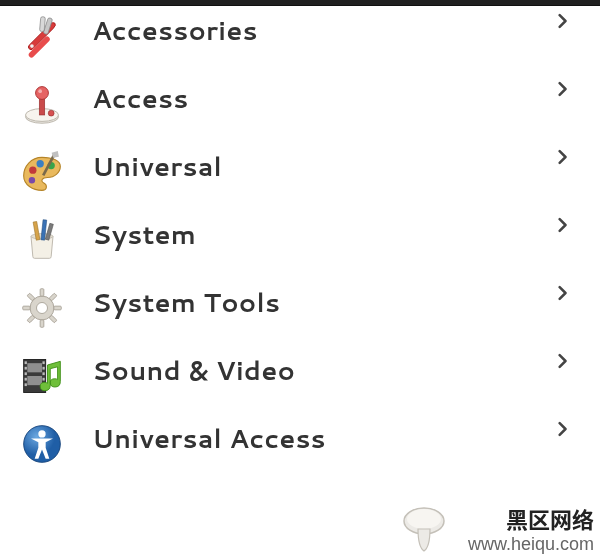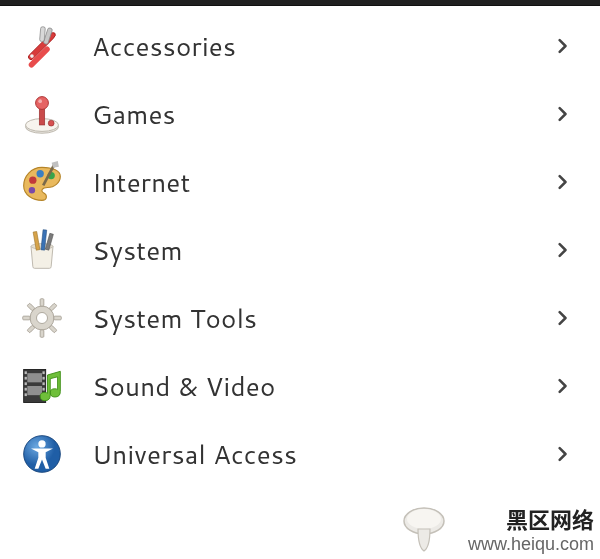--- a/index.html
+++ b/index.html
@@ -16,25 +16,25 @@
     background: #202020;
     border-bottom: 1px solid #101010;
   }
   .menu-list {
     display: flex;
     flex-direction: column;
     padding-top: 6px;
   }
   .menu-item {
     display: flex;
-    align-items: center;
     height: 68px;
     padding-left: 18px;
     padding-right: 28px;
     cursor: pointer;
+    font-weight: bold;
   }
   .menu-item .icon {
     width: 48px;
     height: 48px;
     flex-shrink: 0;
     margin-right: 26px;
     display: flex;
     align-items: center;
     justify-content: center;
   }
@@ -106,41 +106,41 @@
     <span class="icon">
       <svg viewBox="0 0 48 48" width="44" height="44">
         <ellipse cx="24" cy="38" rx="18" ry="7" fill="#e8e5df" stroke="#b9b4a8" stroke-width="1"></ellipse>
         <ellipse cx="24" cy="36" rx="18" ry="7" fill="#f7f4ee" stroke="#b9b4a8" stroke-width="1"></ellipse>
         <rect x="21" y="14" width="6" height="22" fill="#c94b4b" stroke="#8d2b2b" stroke-width="0.6"></rect>
         <circle cx="24" cy="12" r="7" fill="#e56363" stroke="#a82e2e" stroke-width="1"></circle>
         <circle cx="22" cy="10" r="2" fill="#f3b0b0"></circle>
         <circle cx="34" cy="34" r="3.2" fill="#d65151" stroke="#8d2b2b" stroke-width="0.6"></circle>
       </svg>
     </span>
-    <span class="label">Games</span>
+    <span class="label">Access</span>
     <span class="chevron">
       <svg viewBox="0 0 12 18" width="10" height="16">
           <path d="M2 2 L9 9 L2 16" stroke="#444" stroke-width="3" fill="none" stroke-linecap="round" stroke-linejoin="round"></path>
         </svg>
     </span>
   </div>
 
   <div class="menu-item">
     <span class="icon">
       <svg viewBox="0 0 48 48" width="44" height="44">
         <path d="M24 8 C12 8 4 18 4 28 C4 38 14 44 24 44 C30 44 30 38 26 36 C22 34 24 30 30 30 C38 30 44 24 44 18 C44 12 36 8 24 8 Z" fill="#e9b95d" stroke="#b58428" stroke-width="1.2"></path>
         <circle cx="14" cy="22" r="4" fill="#c23a3a"></circle>
         <circle cx="22" cy="15" r="4" fill="#3a7fc2"></circle>
         <circle cx="34" cy="17" r="4" fill="#39a34b"></circle>
         <circle cx="13" cy="33" r="3.5" fill="#7a4aa8"></circle>
         <rect x="30" y="3" width="3" height="26" fill="#7a6a4a" transform="rotate(28 31 16)"></rect>
         <path d="M39 0 L43 5 L38 9 L34 5 Z" fill="#c0c0c0" transform="rotate(28 38 5)"></path>
       </svg>
     </span>
-    <span class="label">Internet</span>
+    <span class="label">Universal</span>
     <span class="chevron">
       <svg viewBox="0 0 12 18" width="10" height="16">
           <path d="M2 2 L9 9 L2 16" stroke="#444" stroke-width="3" fill="none" stroke-linecap="round" stroke-linejoin="round"></path>
         </svg>
     </span>
   </div>
 
 
   <div class="menu-item">
     <span class="icon">

